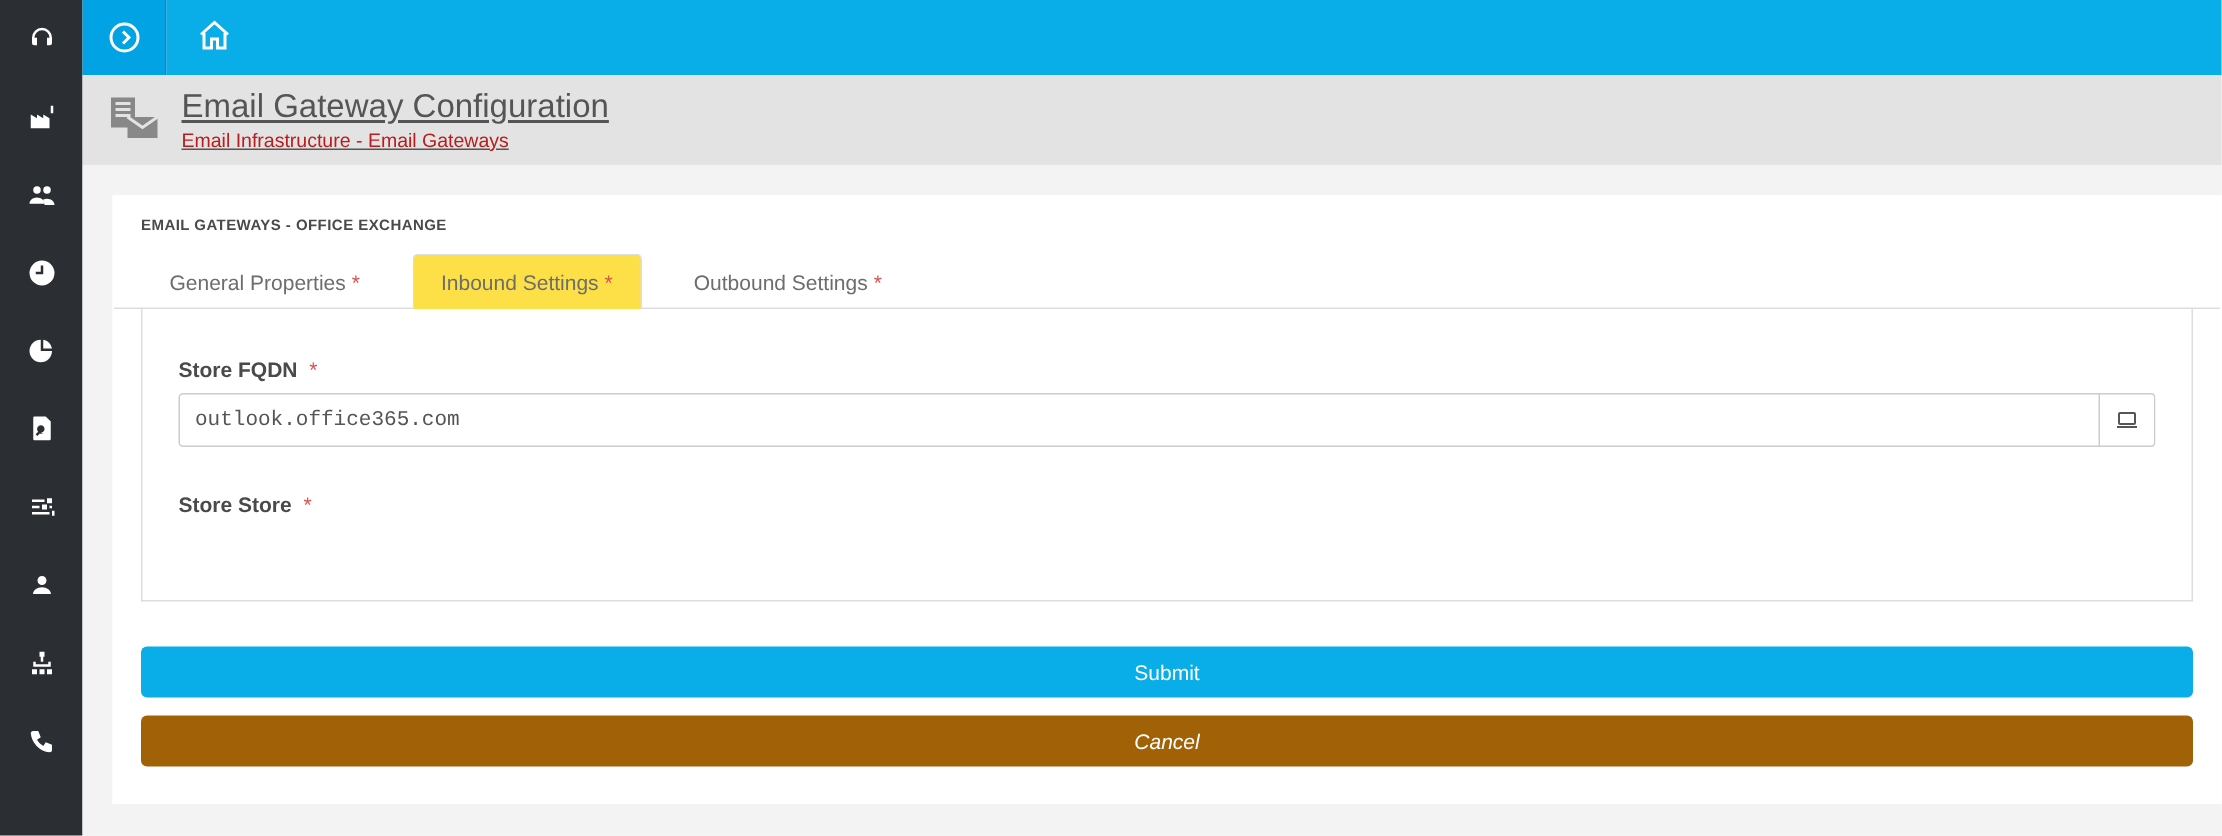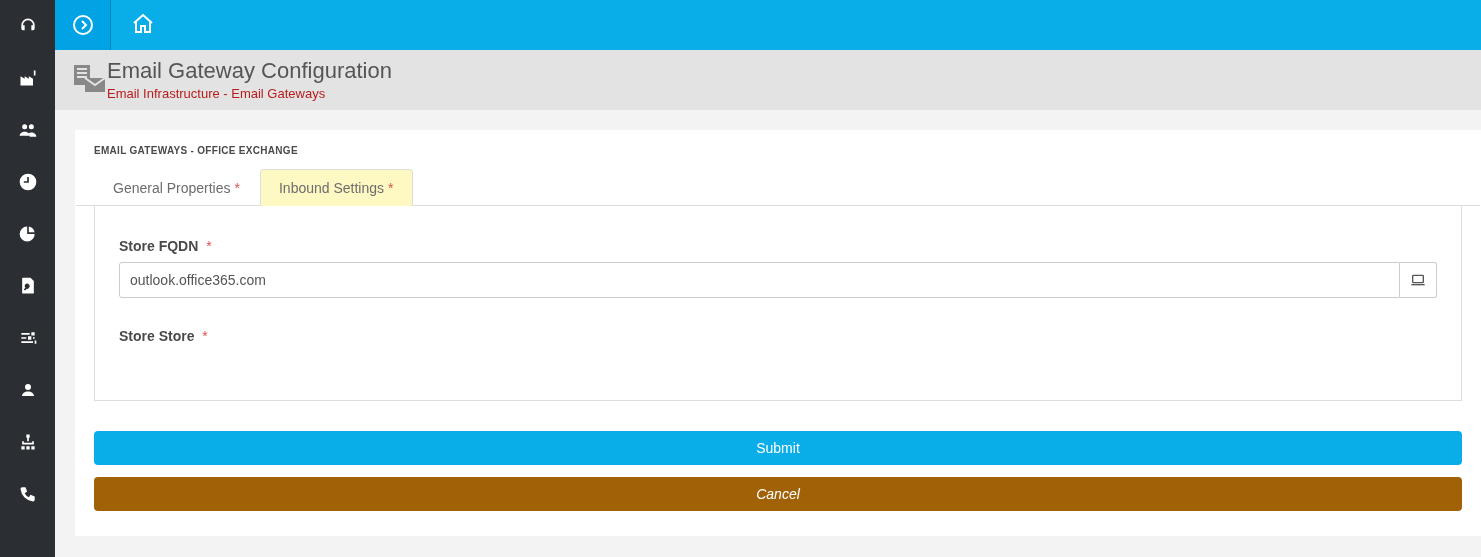--- a/index.html
+++ b/index.html
@@ -51,20 +51,22 @@
 
   
   .headerstrip {
     position: absolute;
     left: 55px; right: 0; top: 50px;
     height: 60px;
     background: #e3e3e3;
     display: flex;
     align-items: center;
     padding-left: 18px;
+    gap: 14px;
+    text-decoration: underline;
   }
   .headerstrip .icon { width: 34px; height: 32px; position: relative; }
   .headerstrip h1 { font-size: 22px; font-weight: 400; color: #555; line-height: 1.1; }
   .headerstrip .sub { font-size: 13px; color: #b91c1c; margin-top: 2px; }
 
   
   .content {
     position: absolute;
     left: 55px; right: 0; top: 110px; bottom: 0;
     background: #f3f3f3;
@@ -82,37 +84,37 @@
     letter-spacing: 0.3px;
     color: #4a4a4a;
     padding: 14px 18px 12px;
   }
 
   .tabsrow {
     display: flex;
     align-items: flex-end;
     border-bottom: 1px solid #ddd;
     padding: 0 18px;
-    gap: 1px;
+    gap: 16px;
   }
   .tab {
     padding: 10px 18px 10px;
     color: #6d6d6d;
     border: 1px solid transparent;
     border-bottom: none;
     border-top-left-radius: 4px;
     border-top-right-radius: 4px;
     cursor: pointer;
     position: relative;
     top: 1px;
     background: transparent;
   }
   .tab.active {
     border-color: #ddd;
-    background: #fef9c3;
+    background: #fde047;
   }
   .req { color: #d9534f; margin-left: 4px; }
 
   .tabbody {
     margin: 0 18px 18px;
     border: 1px solid #ddd;
     border-top: none;
     padding: 32px 24px 48px;
   }
 
@@ -132,20 +134,21 @@
     align-items: stretch;
   }
   input[type=text] {
     width: 100%;
     height: 36px;
     border: 1px solid #ccc;
     border-radius: 3px;
     padding: 0 10px;
     font-size: 14px;
     color: #555;
+    font-family: Liberation Mono, monospace;
   }
   .input-wrap .addon {
     width: 38px;
     border: 1px solid #ccc;
     border-left: none;
     border-radius: 0 3px 3px 0;
     display: flex; align-items: center; justify-content: center;
     color: #666;
     background: #fff;
   }
@@ -304,20 +307,23 @@
   <div class="panel">
 
     <div class="panel-title">EMAIL GATEWAYS - OFFICE EXCHANGE</div>
 
     <div class="tabsrow">
       <div class="tab">
         <span>General Properties</span><span class="req">*</span>
       </div>
       <div class="tab active">
         <span>Inbound Settings</span><span class="req">*</span>
+      </div>
+      <div class="tab">
+        <span>Outbound Settings</span><span class="req">*</span>
       </div>
     </div>
 
     <div class="tabbody">
 
       <div class="form-row">
         <div class="form-col flex1">
           <label class="f-label">
             <span>Store FQDN</span>
             <span class="req">*</span>

